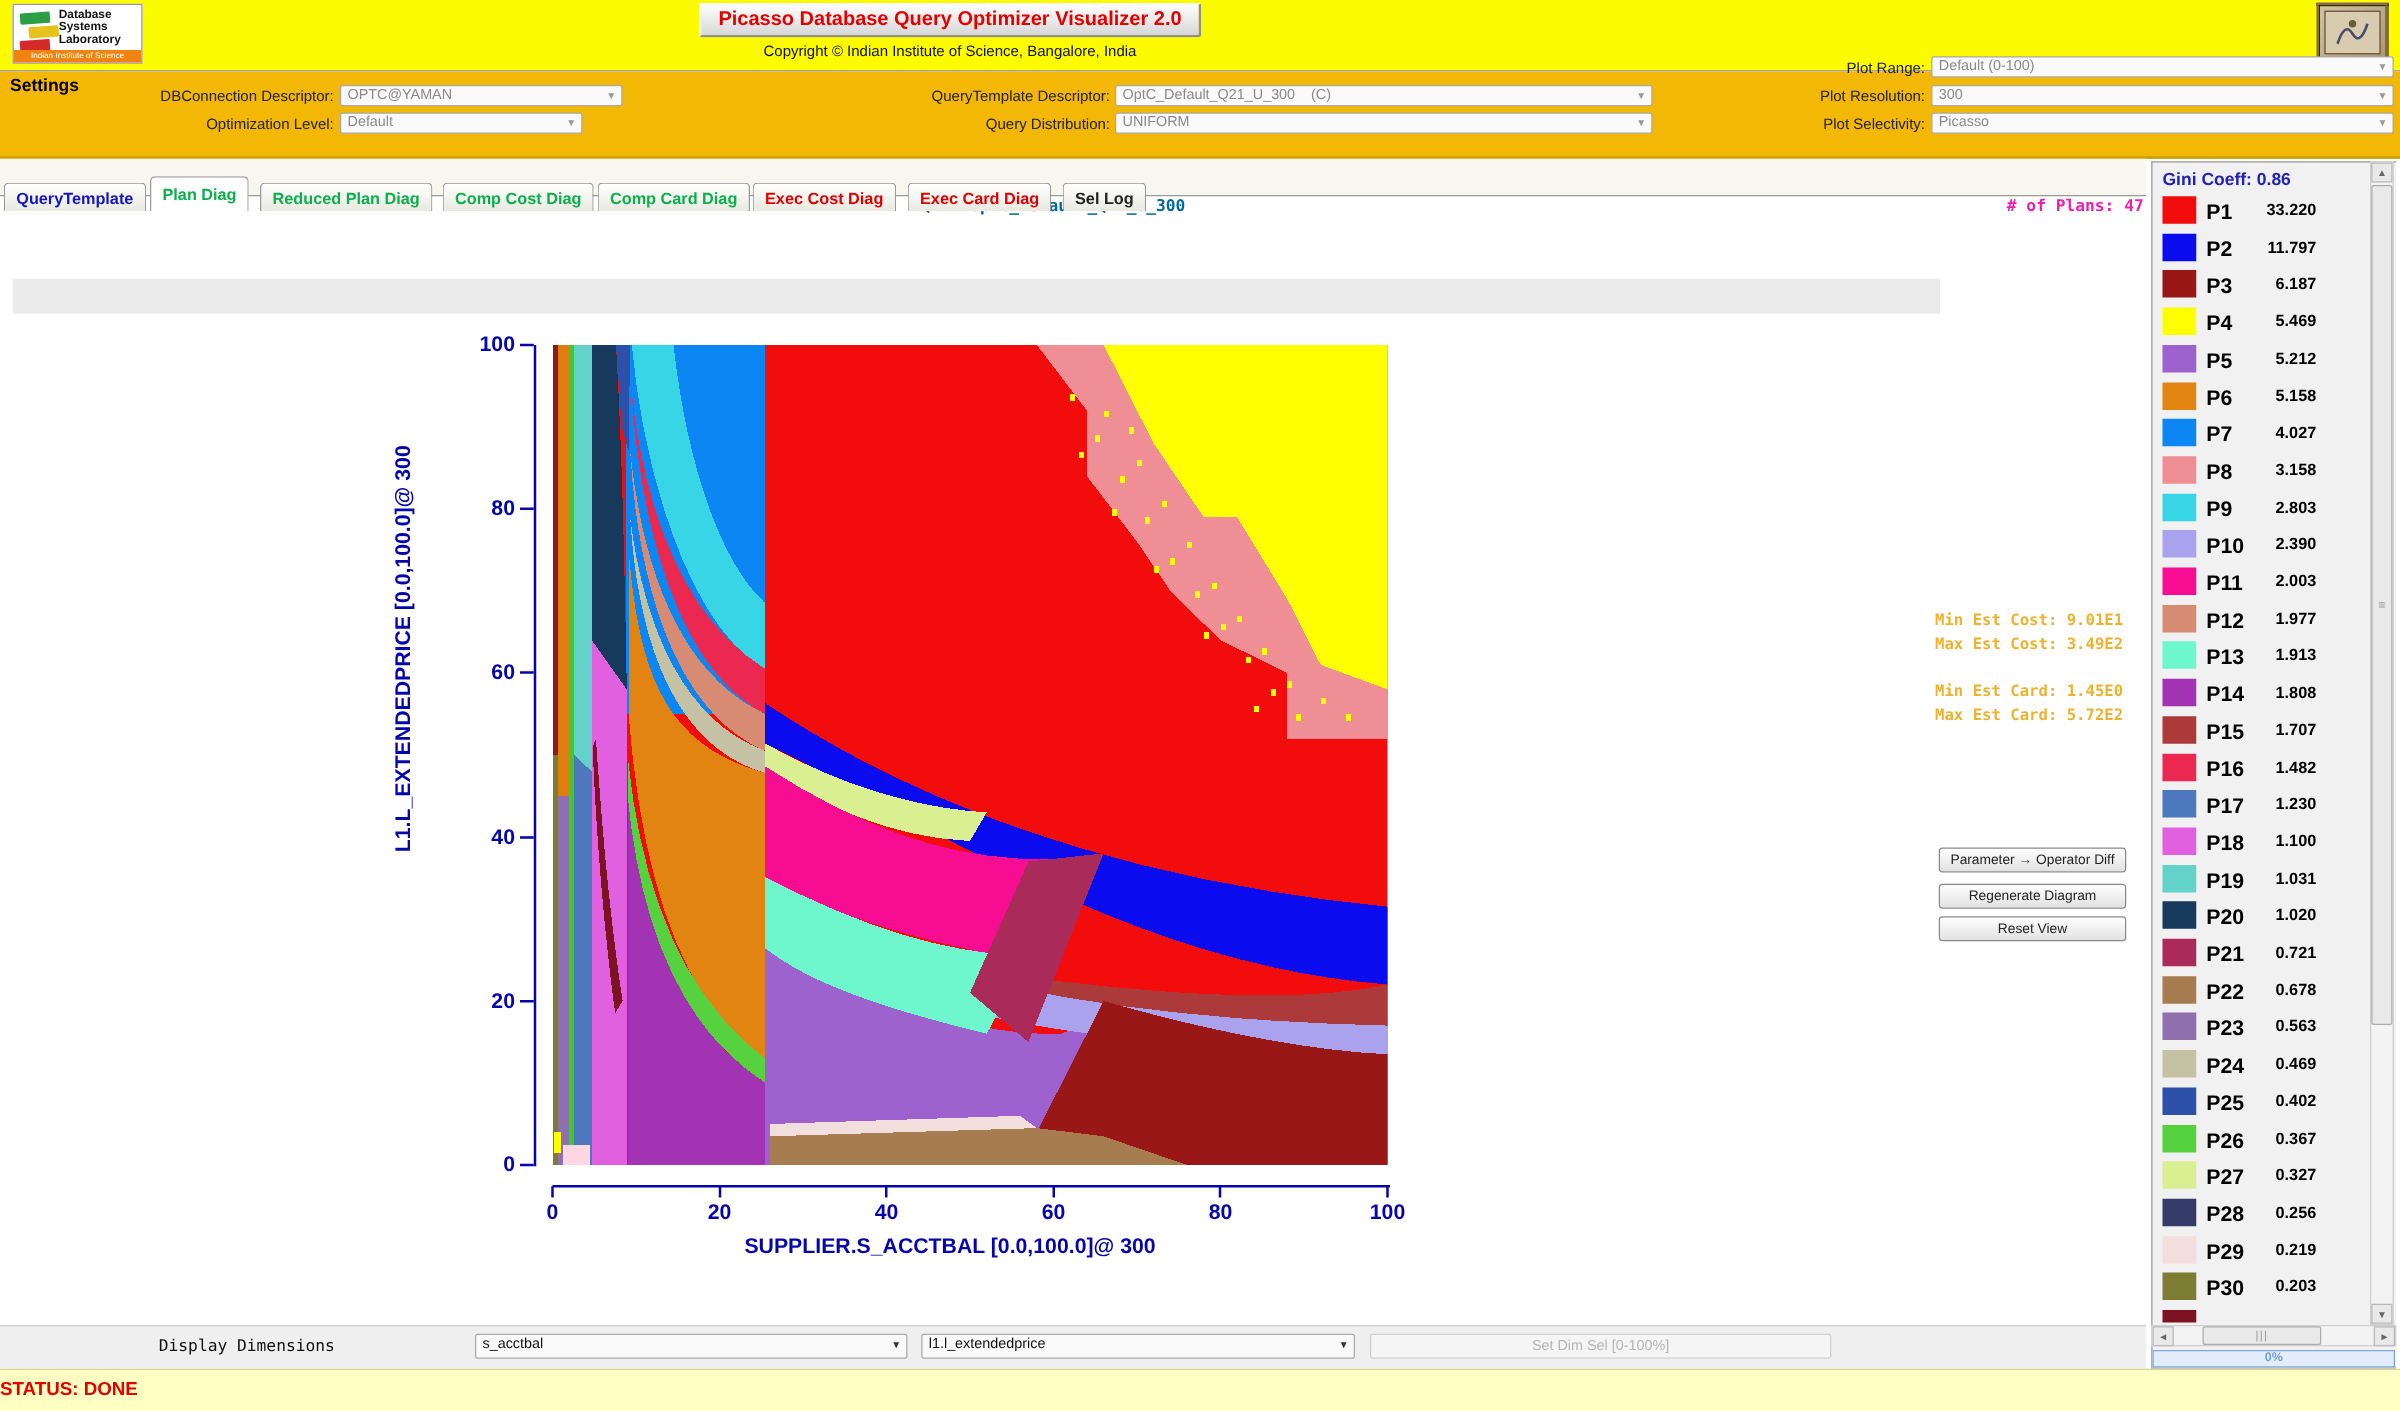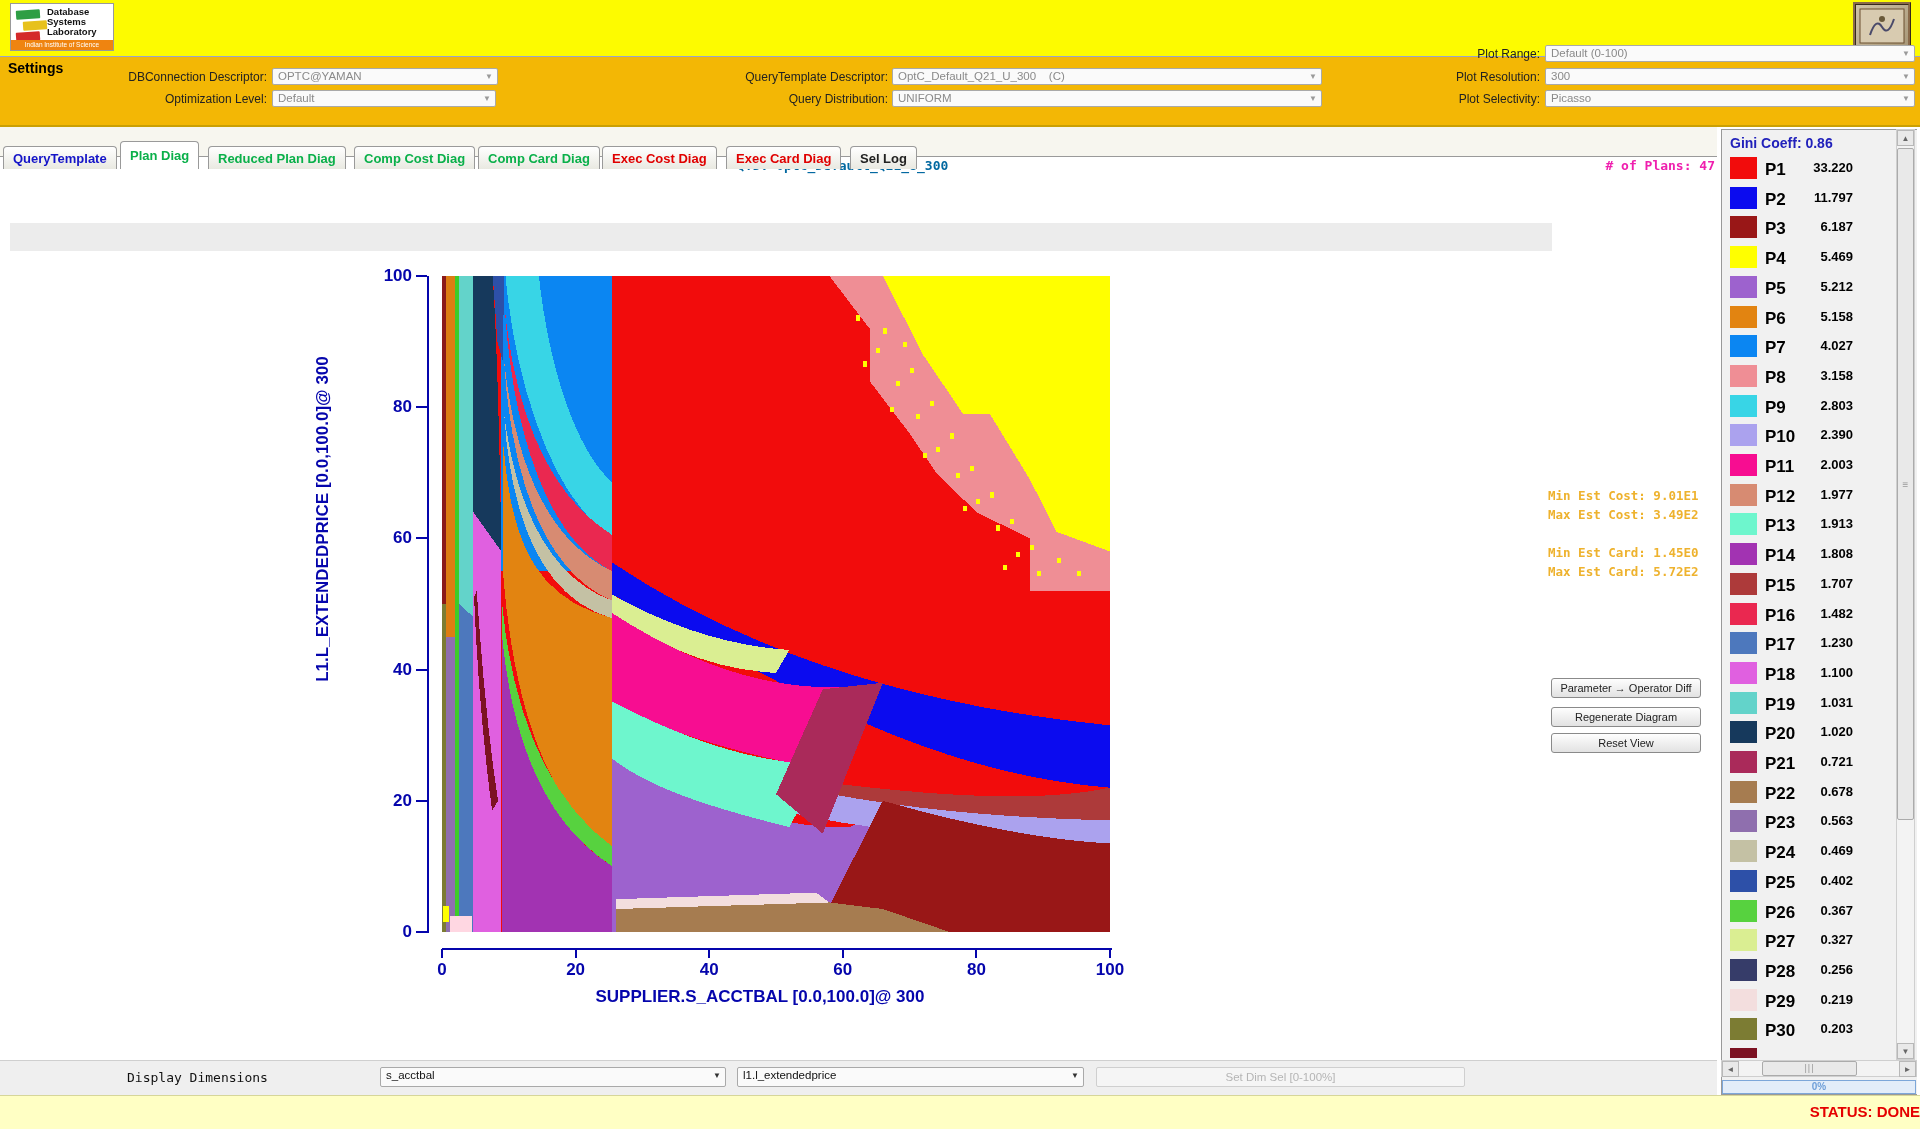--- a/index.html
+++ b/index.html
@@ -18,21 +18,21 @@
 
 #settings{position:absolute;left:0;top:57px;width:1920px;height:70px;background:#f3b705;border-bottom:2px solid #caa004}
 #settings-heading{position:absolute;left:8px;top:3px;font-weight:bold;font-size:14px;color:#000}
 .slabel{position:absolute;text-align:right;font-size:12px;color:#222;height:16px;line-height:16px}
 .combo{position:absolute;height:17px;background:#fafafa;border:1px solid #a9a9a9;border-radius:2px;overflow:hidden}
 .combo .cval{position:absolute;left:5px;top:1px;font-size:11.5px;color:#8a8a8a;white-space:pre}
 .combo .carr{position:absolute;right:4px;top:3px;font-size:8px;color:#9a9a9a}
 .combo.en .cval{color:#111}
 .combo.en .carr{color:#333}
 #lab-dbconn{left:17px;top:12px;width:250px}   #cb-dbconn{left:272px;top:11px;width:226px}
-#lab-optlevel{left:17px;top:34px;width:250px} #cb-optlevel{left:272px;top:33px;width:224px}
+#lab-optlevel{left:17px;top:34px;width:250px} #cb-optlevel{left:272px;top:33px;width:194px}
 #lab-qtdesc{left:628px;top:12px;width:260px}  #cb-qtdesc{left:892px;top:11px;width:430px}
 #lab-qdist{left:628px;top:34px;width:260px}   #cb-qdist{left:892px;top:33px;width:430px}
 #lab-prange{left:1380px;top:-11px;width:160px}#cb-prange{left:1545px;top:-12px;width:370px}
 #lab-pres{left:1380px;top:12px;width:160px}   #cb-pres{left:1545px;top:11px;width:370px}
 #lab-psel{left:1380px;top:34px;width:160px}   #cb-psel{left:1545px;top:33px;width:370px}
 
 #tabbar{position:absolute;left:0;top:127px;width:1717px;height:42px;background:#f7f6ef}
 #tabline{position:absolute;left:0;top:156px;width:1717px;height:1px;background:#9a9a9a;z-index:1}
 .tab{position:absolute;bottom:0;height:23px;padding:4px 9px 0 9px;background:linear-gradient(#ffffff,#e9e9e1);border:1px solid #9a9a9a;border-bottom:none;border-radius:4px 4px 0 0;font-weight:bold;font-size:13px;z-index:2;white-space:nowrap;cursor:default}
 .tab.active{height:28px;padding-top:6px;background:#fff;z-index:3}
@@ -73,36 +73,40 @@
 #hsb-right{left:177px;top:0}
 #hsb-thumb{position:absolute;left:40px;top:0;width:95px;height:15px;background:#e9e9e9;border:1px solid #ababab;border-radius:2px;text-align:center;line-height:13px;color:#999;font-size:9px;letter-spacing:1px}
 #progress{position:absolute;left:1722px;top:1080px;width:194px;height:14px;background:#e3edf9;border:1px solid #7da7d9;text-align:center;font-weight:bold;font-size:10px;line-height:12px;color:#6f9fd8}
 
 #ddbar{position:absolute;left:0;top:1060px;width:1717px;height:35px;background:#efefef;border-top:1px solid #cfcfcf}
 #dd-label{position:absolute;left:127px;top:9px;font-family:"DejaVu Sans Mono",monospace;font-size:13px;color:#111}
 #cb-dim1{left:380px;top:6px;width:346px;height:20px}
 #cb-dim2{left:737px;top:6px;width:347px;height:20px}
 #setdim{position:absolute;left:1096px;top:6px;width:369px;height:20px;background:#f5f5f5;border:1px solid #cfcfcf;border-radius:2px;color:#b5b5b5;font-size:11.5px;text-align:center;line-height:18px}
 #statusbar{position:absolute;left:0;top:1095px;width:1920px;height:34px;background:#ffffc4;border-top:1px solid #d6d69a}
-#status-text{position:absolute;left:0;top:7px;width:1920px;text-align:right;font-weight:bold;font-size:15px;color:#e50000}
+#status-text{position:absolute;left:0;top:7px;width:1920px;text-align:left;font-weight:bold;font-size:15px;color:#e50000}
 </style>
 </head>
 <body>
 
 <div id="header">
   <div id="logo">
     <div class="lb" style="left:5px;top:6px;background:#2e9e44;transform:rotate(-4deg)"></div>
     <div class="lb" style="left:12px;top:17px;background:#e7c11c;transform:rotate(-4deg)"></div>
     <div class="lb" style="left:5px;top:28px;background:#d42a2a;transform:rotate(-4deg)"></div>
     <div id="logo-text">
       <div>Database</div>
       <div>Systems</div>
       <div>Laboratory</div>
     </div>
     <div id="logo-sub">Indian Institute of Science</div>
+  </div>
+  <div id="title-wrap">
+    <div id="title-box">Picasso Database Query Optimizer Visualizer 2.0</div>
+    <div id="copyright">Copyright © Indian Institute of Science, Bangalore, India</div>
   </div>
   <div id="pic">
     <svg width="52" height="42" viewBox="0 0 52 42">
       <rect x="4" y="4" width="44" height="34" fill="#d8cbb0" stroke="#6b4f2f"></rect>
       <path d="M14,30 Q20,12 26,22 Q32,32 38,14" fill="none" stroke="#4a4a6a" stroke-width="2"></path>
       <circle cx="26" cy="14" r="3" fill="#6a5a3a"></circle>
     </svg>
   </div>
 </div>
 

